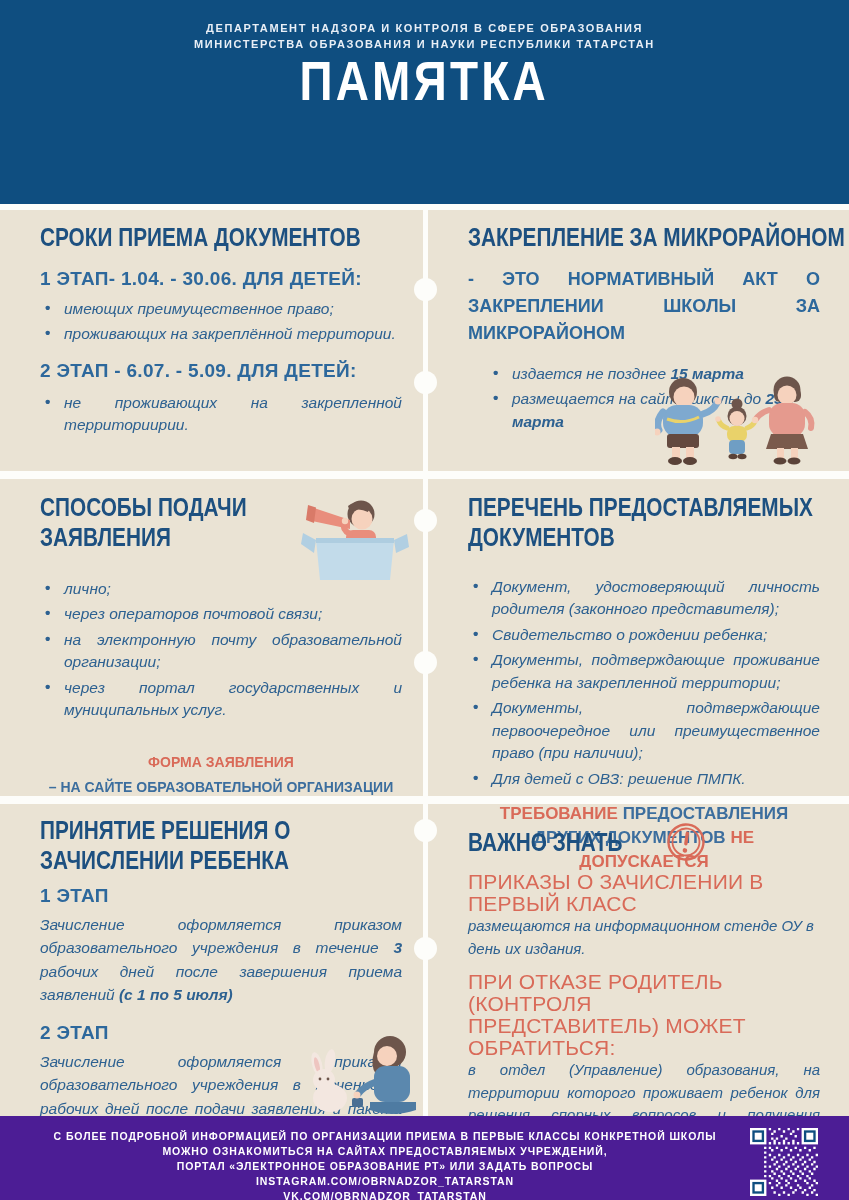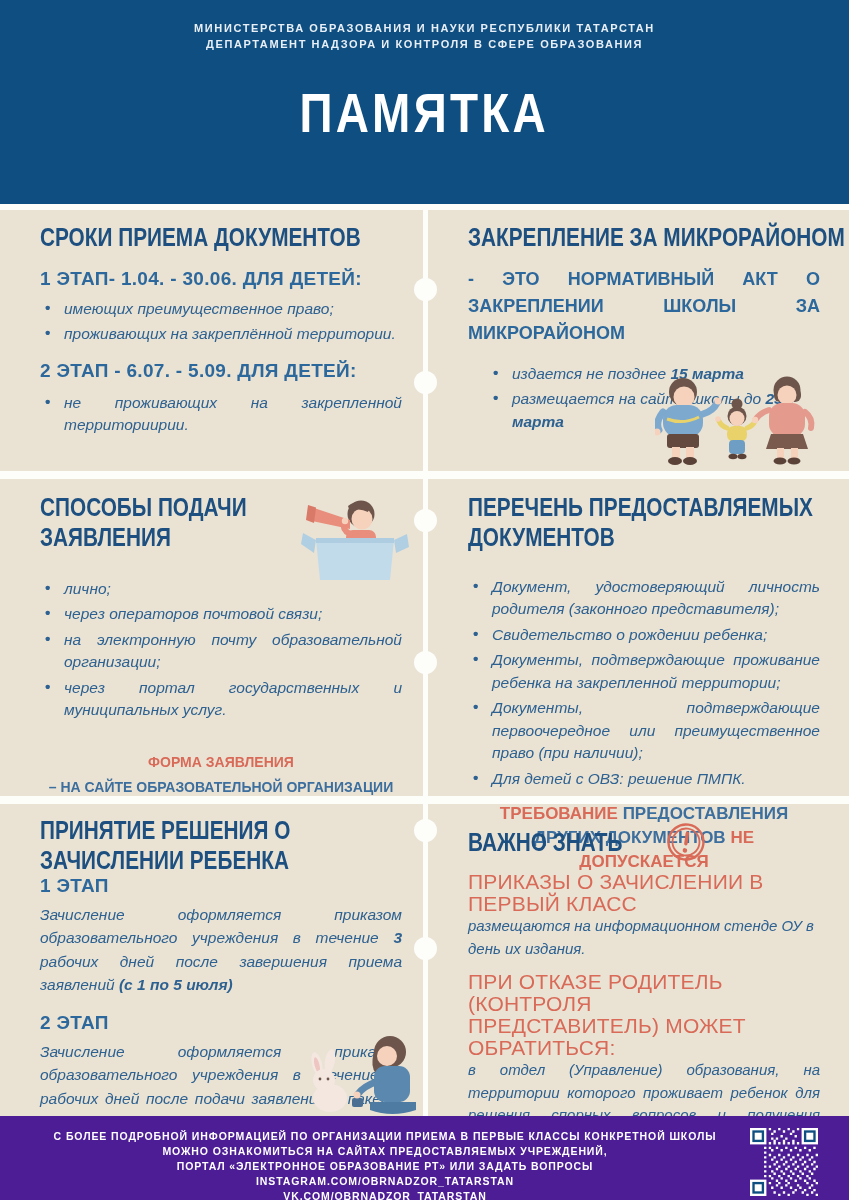--- a/index.html
+++ b/index.html
@@ -5,21 +5,21 @@
   html,body{margin:0;padding:0;}
   .page{
     position:relative;width:849px;height:1200px;overflow:hidden;
     background:#eae3d4;font-family:"Liberation Sans",sans-serif;
     -webkit-font-smoothing:antialiased;
   }
   
   .hdr{position:absolute;left:0;top:0;width:849px;height:204px;background:#0f4e80;color:#fff;text-align:center;}
   .org{font-size:11px;font-weight:bold;letter-spacing:1.6px;line-height:16px;color:#e9eff6;}
   .org-wrap{padding-top:20px;}
-  .big-title{margin-top:32px;font-size:56px;font-weight:bold;letter-spacing:4px;line-height:58px;}
+  .big-title{margin-top:0;font-size:56px;font-weight:bold;letter-spacing:4px;line-height:58px;}
   .cond{display:inline-block;transform:scaleX(.82);transform-origin:50% 50%;white-space:nowrap;}
   .cond-l{display:inline-block;transform:scaleX(.8);transform-origin:0 60%;white-space:nowrap;}
   .sub-title{margin-top:14px;font-size:24px;font-weight:bold;letter-spacing:1px;line-height:31px;}
   .ftr{position:absolute;left:0;top:1116px;width:849px;height:100px;background:#4c1d95;}
   .ftr-lines{position:absolute;left:10px;top:13px;width:750px;text-align:center;color:#fff;
     font-size:10.5px;font-weight:bold;letter-spacing:.9px;line-height:14.5px;}
   .ftr-lines div{margin-bottom:0.5px;}
   
   .sep-h{position:absolute;left:0;width:849px;background:#fdfdfa;}
   .sep-v{position:absolute;left:423px;top:204px;width:5px;height:912px;background:#fdfdfa;}
@@ -42,22 +42,22 @@
   .intro-b{font-size:18px;font-weight:bold;color:#2d689c;line-height:27px;}
   .illus{position:absolute;}
 </style>
 </head>
 <body>
 
 <div class="page">
 
   <div class="hdr">
     <div class="org-wrap">
+      <div class="org">ДЕПАРТАМЕНТ НАДЗОРА И КОНТРОЛЯ В СФЕРЕ ОБРАЗОВАНИЯ</div>
       <div class="org">МИНИСТЕРСТВА ОБРАЗОВАНИЯ И НАУКИ РЕСПУБЛИКИ ТАТАРСТАН</div>
-      <div class="org">ДЕПАРТАМЕНТ НАДЗОРА И КОНТРОЛЯ В СФЕРЕ ОБРАЗОВАНИЯ</div>
     </div>
     <div class="big-title"><span class="cond">ПАМЯТКА</span></div>
   </div>
 
   <div class="sep-h" style="top:204px;height:6px;"></div>
   <div class="sep-h" style="top:471px;height:8px;"></div>
   <div class="sep-h" style="top:796px;height:8px;"></div>
   <div class="sep-v"></div>
   <div class="dot" style="top:278px;"></div>
   <div class="dot" style="top:371px;"></div>
@@ -177,21 +177,21 @@
     <div class="warn-c" style="margin-top:12px;">
       <span class="red">ТРЕБОВАНИЕ</span><span> ПРЕДОСТАВЛЕНИЯ ДРУГИХ ДОКУМЕНТОВ </span><span class="red">НЕ ДОПУСКАЕТСЯ</span>
     </div>
   </div>
 
   <div class="sec" style="left:40px;top:815px;width:362px;">
     <div class="h-sec">
       <div><span class="cond-l">ПРИНЯТИЕ РЕШЕНИЯ О</span></div>
       <div><span class="cond-l">ЗАЧИСЛЕНИИ РЕБЕНКА</span></div>
     </div>
-    <div class="stage" style="margin:0 0 6px;">1 ЭТАП</div>
+    <div class="stage" style="margin:10px 0 6px;">1 ЭТАП</div>
     <div class="body-it just">
       <span>Зачисление оформляется приказом образовательного учреждения в течение </span><span class="bold">3</span><span> рабочих дней после завершения приема заявлений </span><span class="bold">(с 1 по 5 июля)</span>
     </div>
     <div class="stage" style="margin:16px 0 6px;">2 ЭТАП</div>
     <div class="body-it just">
       <span>Зачисление оформляется приказом образовательного учреждения в течение </span><span class="bold">5</span><span> рабочих дней после подачи заявления и пакета документов.</span>
     </div>
   </div>
 
   <svg class="illus" style="left:300px;top:1032px;" width="124" height="84" viewBox="0 0 124 84">

